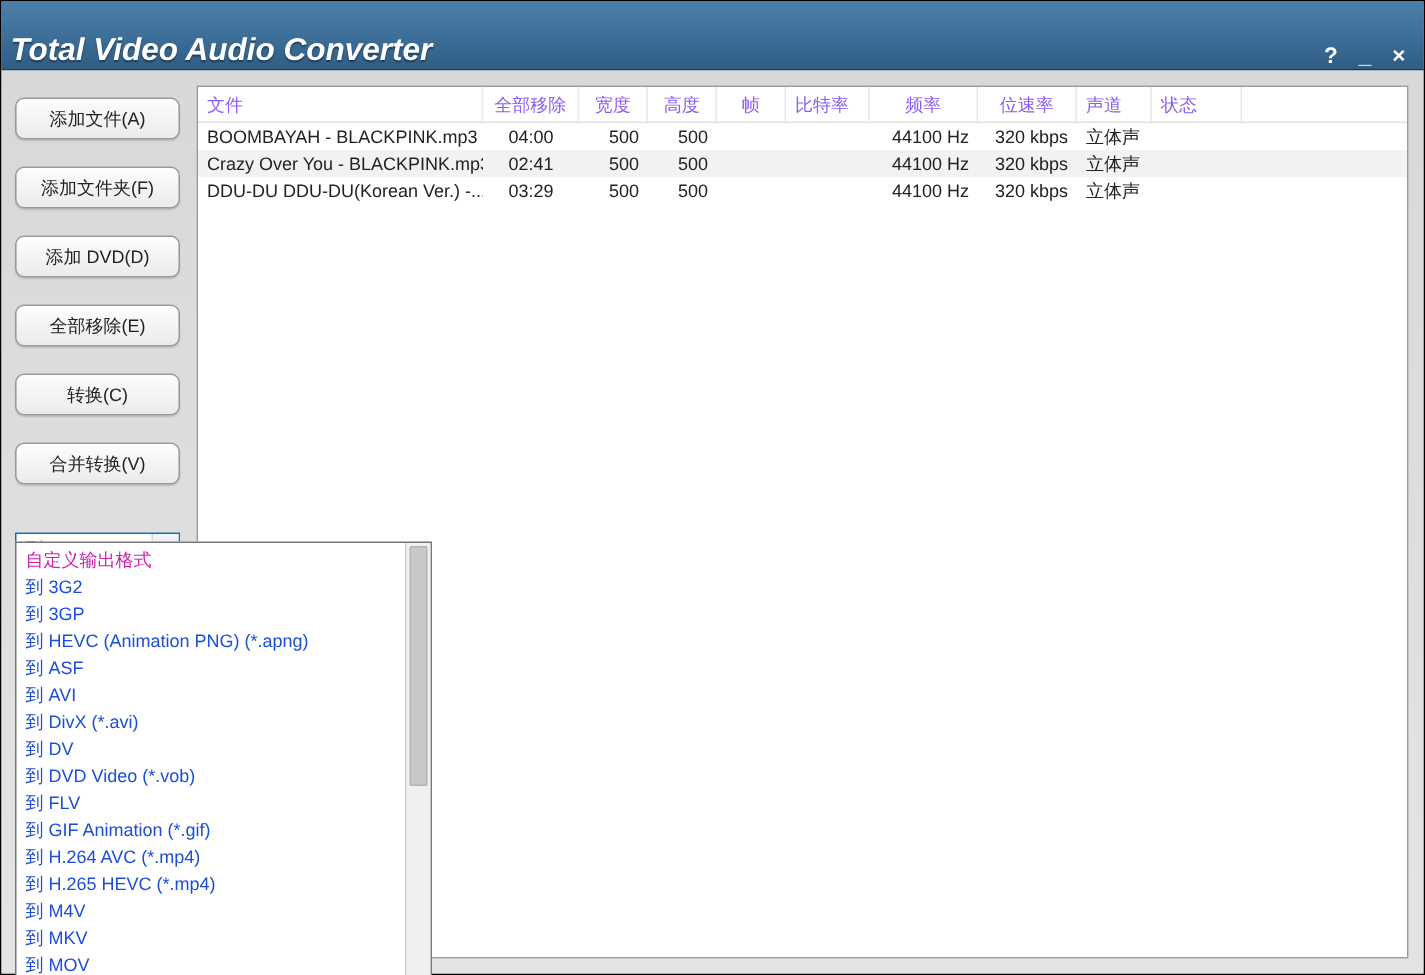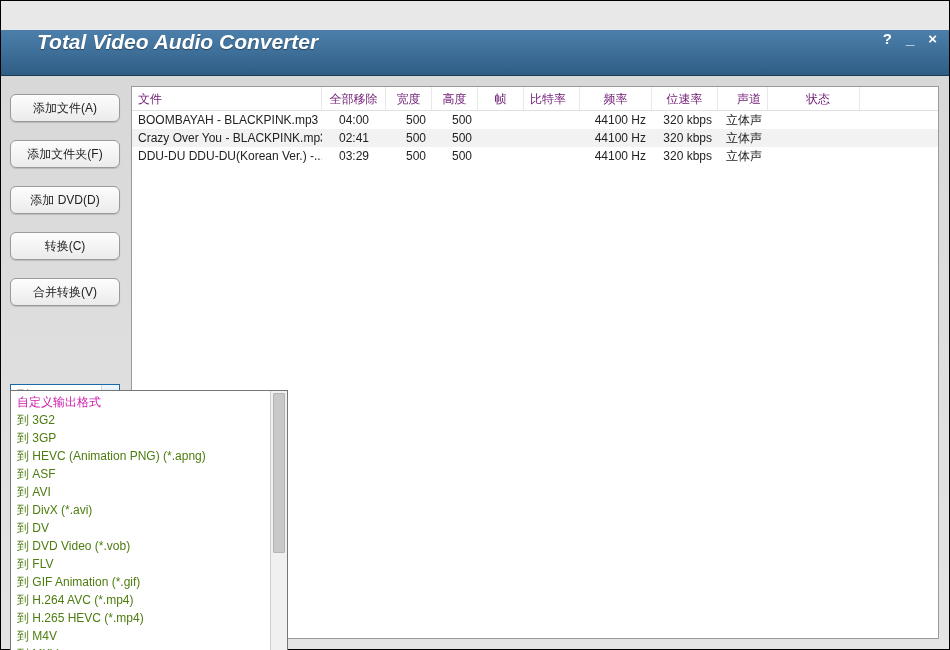--- a/index.html
+++ b/index.html
@@ -16,25 +16,24 @@
   height: 650px;
   background: #e8e8e8;
   display: flex;
   flex-direction: column;
   border: 1px solid #000;
 }
 .titlebar {
   height: 46px;
   background: linear-gradient(to bottom, #4b7faa 0%, #3e6f99 50%, #2f5d84 100%);
   display: flex;
-  align-items: flex-start;
-  padding: 0 12px 0 36px;
+  align-items: flex-end;
+  padding: 0 12px 0 6px;
   color: #fff;
   border-bottom: 1px solid #1c3a54;
-  margin-top: 29px;
 }
 .titlebar .title {
   font-size: 21px;
   font-weight: bold;
   font-style: italic;
   font-family: "Segoe UI", Tahoma, sans-serif;
   text-shadow: 0 1px 1px rgba(0,0,0,0.4);
   flex: 1;
 }
 .titlebar .controls {
@@ -120,21 +119,21 @@
   border: 1px solid #b4b4b4;
   border-radius: 1px;
 }
 .dropdown-items {
   padding: 2px 0;
 }
 .dropdown-items .item {
   padding: 1px 6px;
   line-height: 16px;
   font-size: 12px;
-  color: #4d7c0f;
+  color: #1d4ed8;
   white-space: nowrap;
   cursor: pointer;
 }
 .dropdown-items .item.custom { color: #d020b0; }
 .main {
   flex: 1;
   padding: 10px 10px 10px 2px;
   display: flex;
 }
 .table-wrap {
@@ -145,21 +144,21 @@
   flex-direction: column;
 }
 .thead {
   display: flex;
   height: 24px;
   border-bottom: 1px solid #e0e0e0;
 }
 .th {
   padding: 4px 6px;
   font-size: 12px;
-  color: #701a75;
+  color: #8b5cf6;
   border-right: 1px solid #e8e8e8;
   white-space: nowrap;
   overflow: hidden;
 }
 .tbody .row {
   display: flex;
   height: 18px;
   align-items: center;
 }
 .tbody .row.sel { background: #f2f2f2; }
@@ -171,22 +170,22 @@
   overflow: hidden;
 }
 .c-file { width: 190px; }
 .c-dur  { width: 64px; text-align: center; }
 .c-w    { width: 46px; text-align: right; }
 .c-h    { width: 46px; text-align: right; }
 .c-fps  { width: 46px; text-align: right; }
 .c-br   { width: 56px; }
 .c-freq { width: 72px; text-align: right; }
 .c-pr   { width: 66px; text-align: right; }
-.c-ch   { width: 50px; text-align: right; }
-.c-st   { width: 60px; margin-left: 32px; }
+.c-ch   { width: 50px; }
+.c-st   { width: 60px; }
 .thead .c-dur, .thead .c-w, .thead .c-h, .thead .c-fps,
 .thead .c-freq, .thead .c-pr { text-align: center; }
 </style>
 </head>
 <body>
 
 <div class="window">
 
   <div class="titlebar">
     <div class="title">Total Video Audio Converter</div>
@@ -196,20 +195,21 @@
       <span>×</span>
     </div>
   </div>
 
   <div class="content">
 
     <div class="sidebar">
       <div class="btn">添加文件(A)</div>
       <div class="btn">添加文件夹(F)</div>
       <div class="btn">添加 DVD(D)</div>
+      <div class="btn">全部移除(E)</div>
       <div class="btn">转换(C)</div>
       <div class="btn">合并转换(V)</div>
     </div>
 
     <div class="format-select">
       <span>到 WAV</span>
       <span class="dd-arrow">
         <svg width="8" height="5" viewBox="0 0 8 5">
             <path d="M0 0 L8 0 L4 5 Z" fill="#4a6a88"></path>
           </svg>

